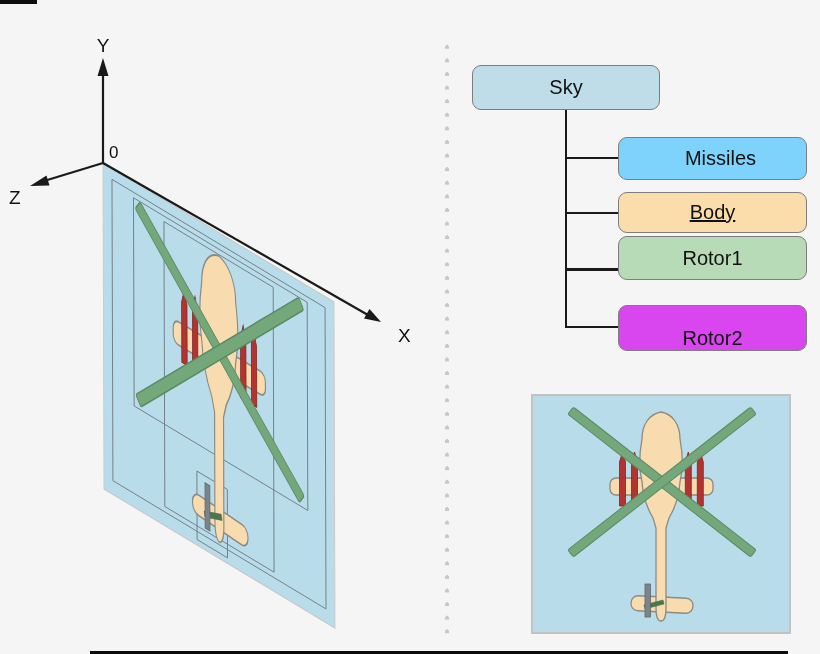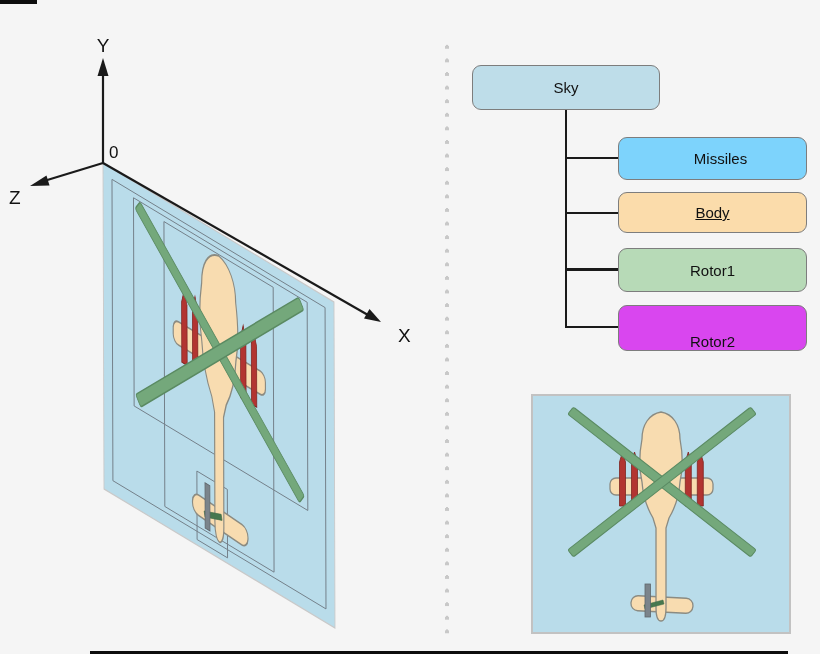--- a/index.html
+++ b/index.html
@@ -26,26 +26,26 @@
   
   .divider{
     position:absolute;left:445px;top:40px;width:4px;height:600px;
     background-image:radial-gradient(circle 2px at 50% 7px,var(--divider-dot) 98%,transparent 100%);
     background-size:4px 13.6px;background-repeat:repeat-y;
   }
   
   .tree-node{
     position:absolute;display:flex;align-items:center;justify-content:center;
     border:1.5px solid var(--node-border);border-radius:9px;
-    font-size:15px;color:#111;box-sizing:border-box;
+    font-size:20px;color:#111;box-sizing:border-box;
   }
   .node-sky{left:472px;top:65px;width:188px;height:45px;}
   .node-missiles{left:618px;top:137px;width:189px;height:43px;}
   .node-body{left:618px;top:192px;width:189px;height:41px;text-decoration:underline;}
-  .node-rotor1{left:618px;top:248px;width:189px;height:44px;}
+  .node-rotor1{left:618px;top:236px;width:189px;height:44px;}
   .node-rotor2{left:618px;top:305px;width:189px;height:46px;}
   .connector{position:absolute;background:var(--connector);}
   .trunk{left:564.5px;top:110px;width:2.5px;height:218px;}
   .stub{left:566px;width:52px;height:2.5px;}
   .stub1{top:156.5px;}
   .stub2{top:211.5px;}
   .stub3{top:268px;}
   .stub4{top:325.5px;}
   
   .artifact{position:absolute;background:#0d0d0d;}

